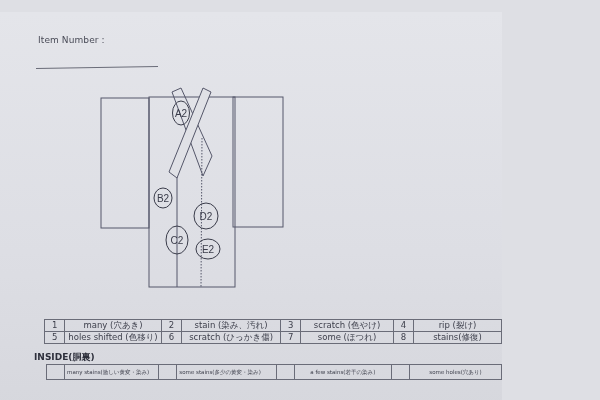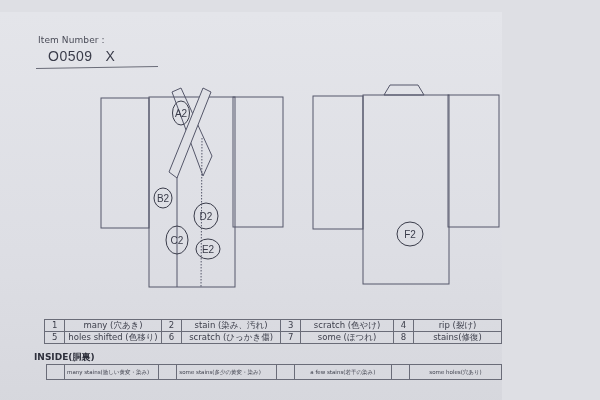--- a/index.html
+++ b/index.html
@@ -54,23 +54,20 @@
       text-align: center;
     }
     .chk { width: 23px; }
   </style>
 </head>
 <body>
 
 <div class="paper">
 
   <div class="item-label">Item Number :</div>
-  <div class="item-number">
-    <span>O0509</span><span class="suffix">X</span>
-  </div>
   <div class="item-underline"></div>
 
   <div class="diagram" style="left:95px; top:70px;">
     <svg width="200" height="210" viewBox="0 0 200 210" xmlns="http://www.w3.org/2000/svg">
       <g fill="none" stroke="#55576a" stroke-width="1">
 
         <rect x="6" y="16" width="48" height="130"></rect>
         <rect x="138" y="15" width="50" height="130"></rect>
 
         <rect x="54" y="15" width="86" height="190"></rect>
@@ -91,32 +88,20 @@
       <g font-family="Liberation Sans, sans-serif" font-size="10" fill="#3a3c4a" text-anchor="middle">
         <text x="86" y="35">A2</text>
         <text x="68" y="120">B2</text>
         <text x="82" y="162">C2</text>
         <text x="111" y="138">D2</text>
         <text x="113" y="171">E2</text>
       </g>
     </svg>
   </div>
 
-  <div class="diagram" style="left:300px; top:70px;">
-    <svg width="200" height="210" viewBox="0 0 200 210" xmlns="http://www.w3.org/2000/svg">
-      <g fill="none" stroke="#55576a" stroke-width="1">
-        <rect x="13" y="14" width="50" height="133"></rect>
-        <rect x="148" y="13" width="51" height="132"></rect>
-        <rect x="63" y="13" width="86" height="189"></rect>
-        <polygon points="84,13 90,3 118,3 124,13"></polygon>
-      </g>
-      <ellipse cx="110" cy="152" rx="13" ry="12" fill="none" stroke="#3a3c4a" stroke-width="1"></ellipse>
-      <text x="110" y="156" font-family="Liberation Sans, sans-serif" font-size="10" fill="#3a3c4a" text-anchor="middle">F2</text>
-    </svg>
-  </div>
 
   <table class="legend">
     <tbody>
         <tr>
       <td style="width:26px">1</td>
       <td style="width:98px">many (穴あき)</td>
       <td style="width:26px">2</td>
       <td style="width:105px">stain (染み、汚れ)</td>
       <td style="width:26px">3</td>
       <td style="width:105px">scratch (色やけ)</td>

